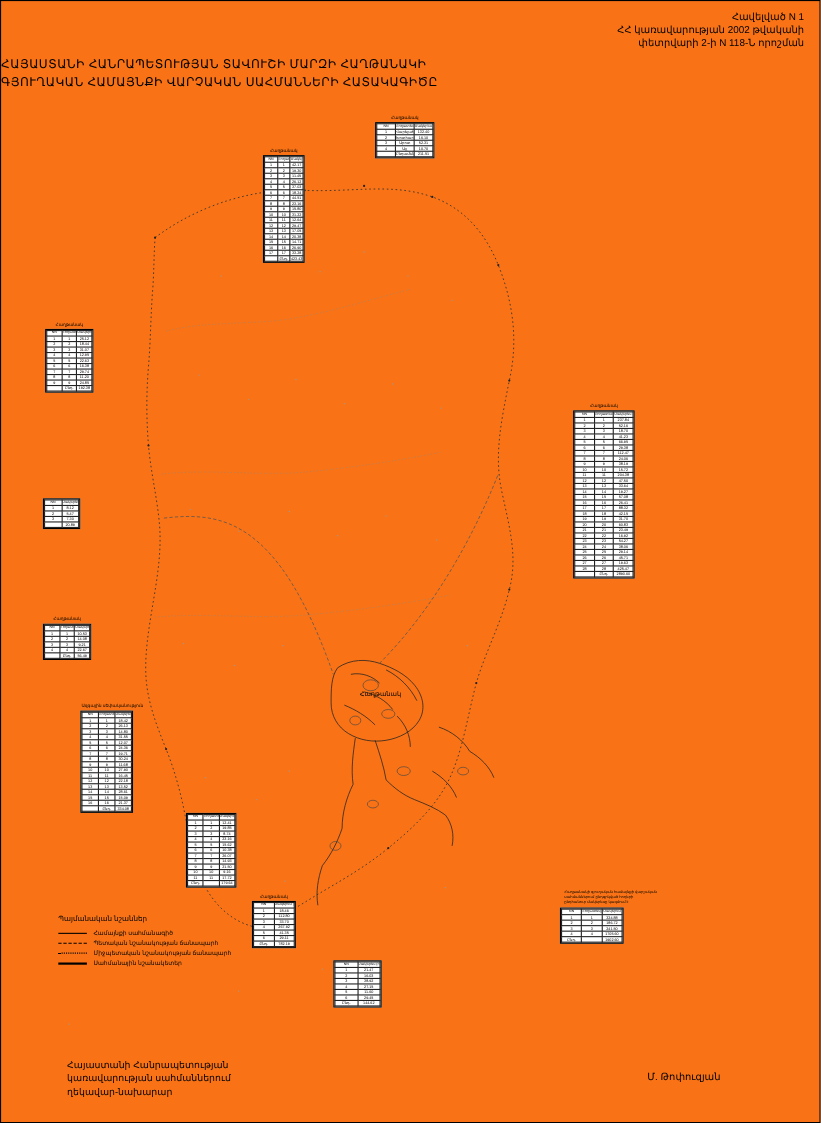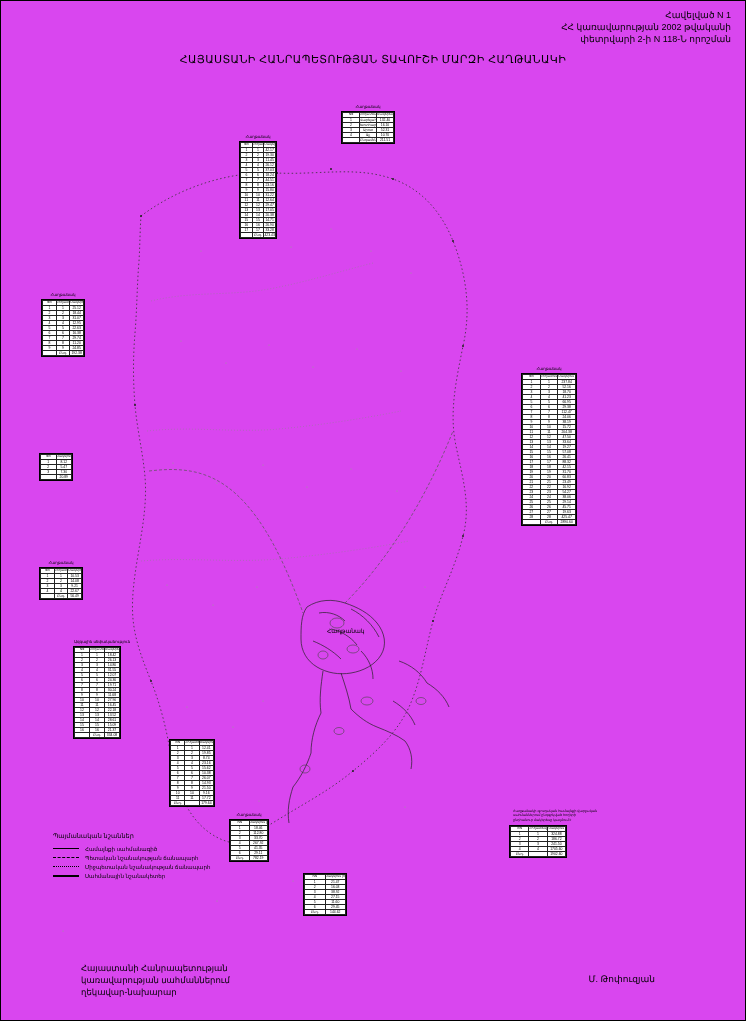--- a/index.html
+++ b/index.html
@@ -7,40 +7,39 @@
     padding: 0;
     background: #8a8a8a;
   }
   body {
     font-family: "Liberation Sans", sans-serif;
   }
   #page {
     position: relative;
     width: 746px;
     height: 1021px;
-    background: #d946ef;
+    background: #f97316;
     border: 1px solid #000;
     box-sizing: border-box;
     overflow: hidden;
   }
   .hdr-right {
     position: absolute;
     right: 14px;
     top: 8px;
     text-align: right;
     font-size: 9px;
     line-height: 12px;
     color: #000;
   }
   .title-block {
     position: absolute;
     left: 0;
     right: 0;
     top: 50px;
-    text-align: center;
     font-size: 11px;
     letter-spacing: 0.4px;
     line-height: 16px;
     color: #000;
   }
   .title-block div {
     white-space: nowrap;
   }
   
   .card {
@@ -123,21 +122,20 @@
   .legend .swatch.thick {
     border-top: 2px solid #000;
   }
   .footer-left {
     position: absolute;
     left: 60px;
     bottom: 22px;
     font-size: 8.5px;
     line-height: 12px;
     color: #000;
-    margin-left: 20px;
   }
   .footer-right {
     position: absolute;
     right: 90px;
     bottom: 36px;
     font-size: 9px;
     color: #000;
   }
   .city-label {
     position: absolute;
@@ -159,20 +157,21 @@
 <div id="page">
 
   <div class="hdr-right">
     <div>Հավելված N 1</div>
     <div>ՀՀ կառավարության 2002 թվականի</div>
     <div>փետրվարի 2-ի N 118-Ն որոշման</div>
   </div>
 
   <div class="title-block">
     <div>ՀԱՅԱՍՏԱՆԻ ՀԱՆՐԱՊԵՏՈՒԹՅԱՆ ՏԱՎՈՒՇԻ ՄԱՐԶԻ ՀԱՂԹԱՆԱԿԻ</div>
+    <div>ԳՅՈՒՂԱԿԱՆ ՀԱՄԱՅՆՔԻ  ՎԱՐՉԱԿԱՆ  ՍԱՀՄԱՆՆԵՐԻ ՀԱՏԱԿԱԳԻԾԸ</div>
   </div>
 
   <svg class="map-layer" viewBox="0 0 746 1021" xmlns="http://www.w3.org/2000/svg">
 
     <path d="M140 215 C180 185, 230 170, 275 172 C320 174, 355 165, 392 178
              C420 188, 440 210, 452 240 C466 275, 470 310, 462 345
              C455 380, 448 412, 455 445 C462 478, 470 505, 462 535
              C455 565, 440 592, 432 620 C424 650, 420 680, 408 706
              C396 732, 374 752, 352 770 C330 788, 308 800, 288 812
              C268 824, 250 836, 232 842" fill="none" stroke="#333" stroke-width="0.8" stroke-dasharray="1.5 2.5"></path>

